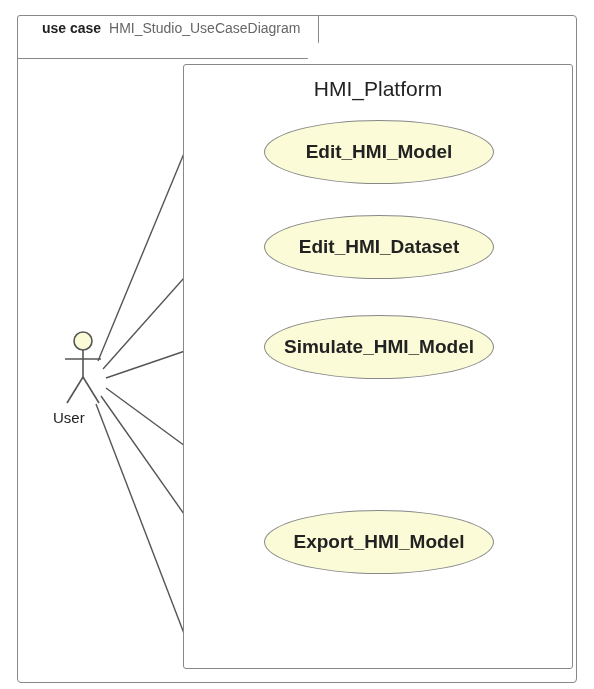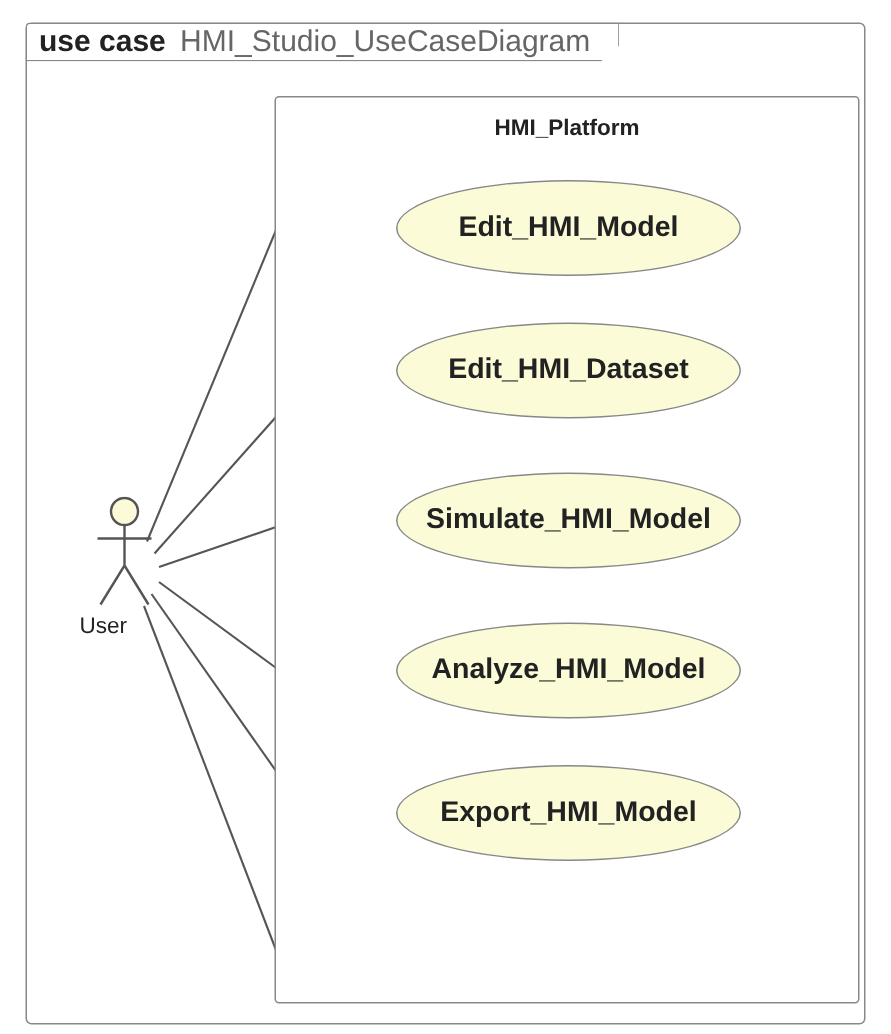--- a/index.html
+++ b/index.html
@@ -20,28 +20,28 @@
     height: 668px;
     box-sizing: border-box;
     border: 1.5px solid #888;
     border-radius: 4px;
     background: #fff;
   }
   .frame-tab {
     position: absolute;
     left: -1px;
     top: -1px;
-    height: 26px;
-    padding: 0 18px 0 8px;
+    height: 44px;
+    padding: 0 18px 0 24px;
     background: #fff;
     border: 1.5px solid #888;
     border-radius: 3px 0 0 0;
     border-top: 1.5px solid #888;
     border-left: 1.5px solid #888;
-    font-size: 20px;
+    font-size: 14px;
     line-height: 24px;
     white-space: nowrap;
     box-sizing: border-box;
     clip-path: polygon(0 0, calc(100% - 0px) 0, 100% 0, 100% 60%, calc(100% - 12px) 100%, 0 100%);
   }
   .frame-tab .kw { font-weight: bold; }
   .frame-tab .nm { color: #666; margin-left: 4px; }
 
   .system-box {
     position: absolute;
@@ -52,22 +52,22 @@
     border: 1.5px solid #888;
     border-radius: 3px;
     box-sizing: border-box;
     background: #fff;
   }
   .system-title {
     position: absolute;
     top: 12px;
     width: 100%;
     text-align: center;
-    font-weight: bold;
-    font-size: 15px;
+    font-weight: normal;
+    font-size: 21px;
   }
 
   .usecase {
     position: absolute;
     width: 230px;
     height: 64px;
     left: 80px;
     border: 1.5px solid #888;
     border-radius: 50%;
     background: #FBFBD8;
@@ -140,21 +140,18 @@
 
     <div class="usecase" style="top:55px">
         <span>Edit_HMI_Model</span>
       </div>
     <div class="usecase" style="top:150px">
         <span>Edit_HMI_Dataset</span>
       </div>
     <div class="usecase" style="top:250px">
         <span>Simulate_HMI_Model</span>
       </div>
-    <div class="usecase" style="top:350px">
-        <span>Analyze_HMI_Model</span>
-      </div>
     <div class="usecase" style="top:445px">
         <span>Export_HMI_Model</span>
       </div>
   </div>
 
 </div>
 
 </body></html>

